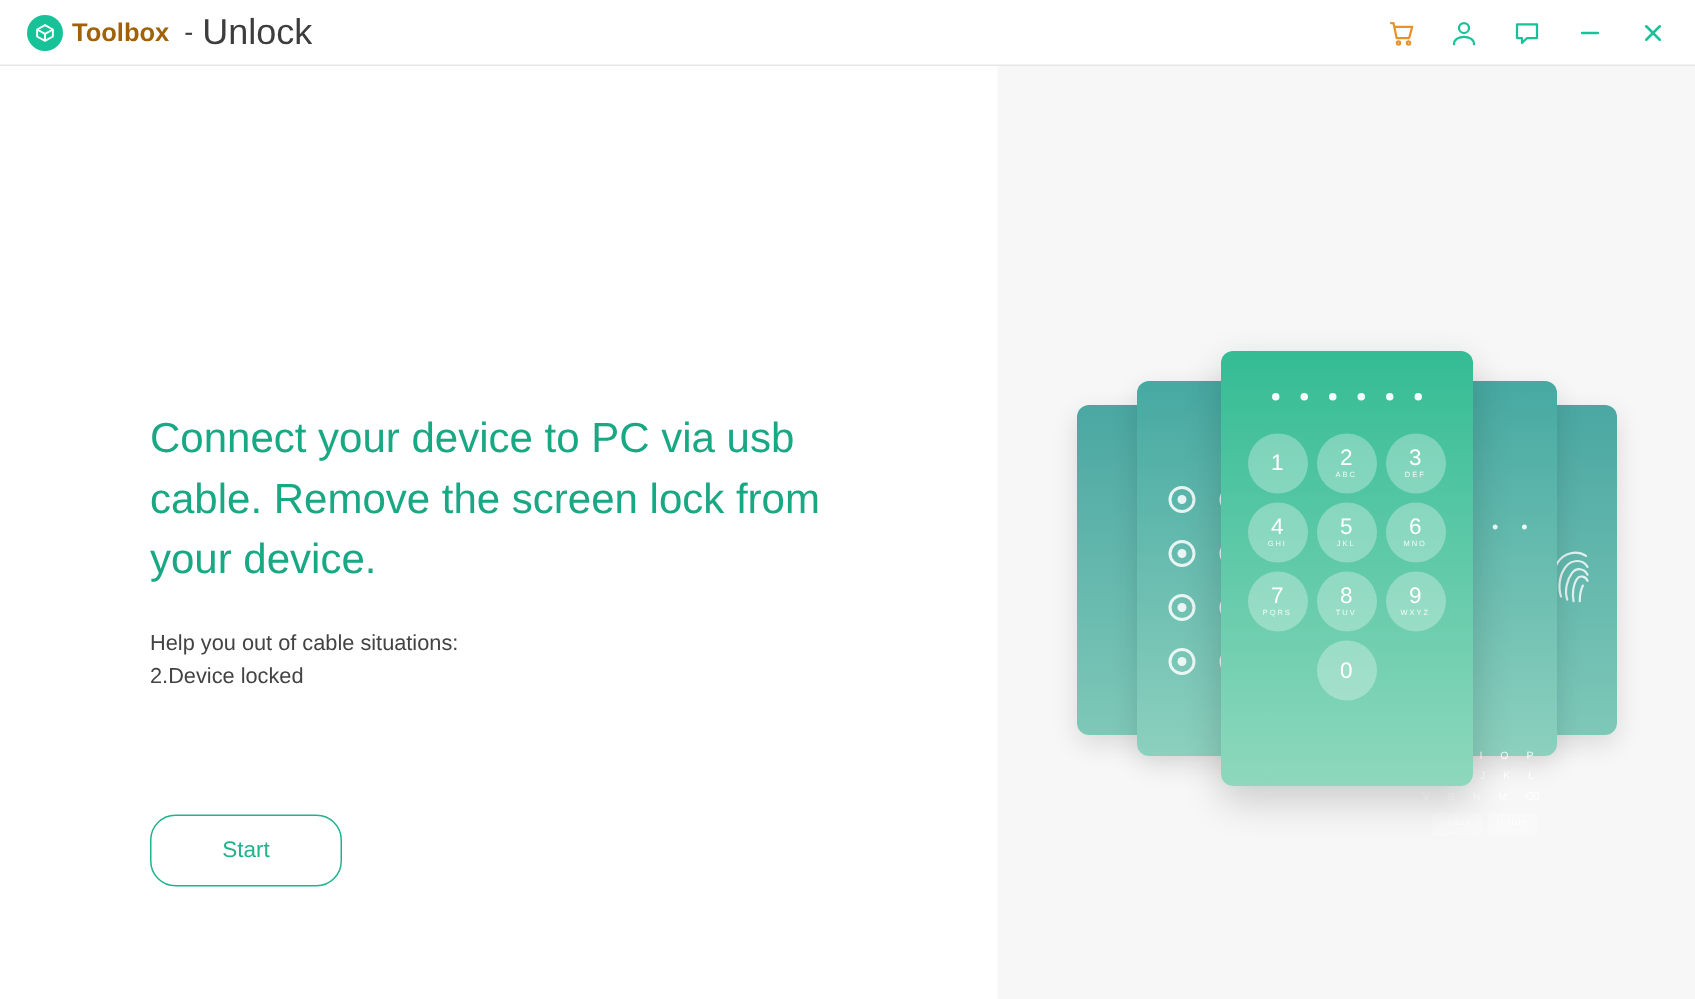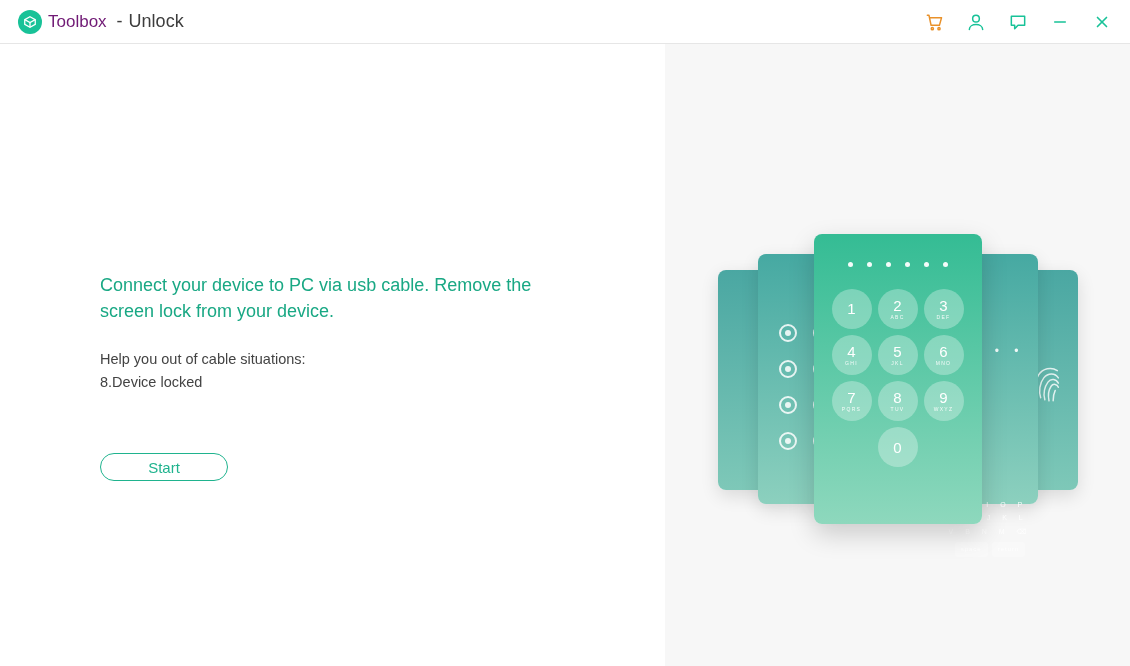--- a/index.html
+++ b/index.html
@@ -26,30 +26,30 @@
   border-radius: 50%;
   background: #18c298;
   display: flex;
   align-items: center;
   justify-content: center;
   margin-right: 6px;
 }
 .logo svg { width: 14px; height: 14px; }
 .brand {
   font-size: 17px;
-  font-weight: 400;
-  color: #701a75;
+  font-weight: 700;
+  color: #a16207;
 }
 .title-sep {
   font-size: 18px;
   color: #3d3d3d;
   margin: 0 6px 0 10px;
 }
 .page-name {
-  font-size: 18px;
+  font-size: 24px;
   color: #3d3d3d;
   font-weight: 400;
 }
 .titlebar-right {
   margin-left: auto;
   display: flex;
   align-items: center;
   gap: 22px;
 }
 .titlebar-right .icon-btn {
@@ -70,35 +70,35 @@
   left: 0;
   right: 0;
   display: flex;
 }
 .left-pane {
   flex: 0 0 665px;
   padding: 228px 0 0 100px;
 }
 .headline {
   color: #19a884;
-  font-size: 18px;
+  font-size: 28px;
   line-height: 1.45;
   font-weight: 400;
   max-width: 470px;
 }
 .help-block {
   margin-top: 24px;
   color: #434343;
   font-size: 14.5px;
   line-height: 1.55;
 }
 .start-btn {
-  margin-top: 60px;
+  margin-top: 80px;
   width: 128px;
-  height: 28px;
+  height: 48px;
   border: 1px solid #1fb38e;
   border-radius: 17px;
   background: #fff;
   color: #1fb38e;
   font-size: 15px;
   cursor: pointer;
   display: flex;
   align-items: center;
   justify-content: center;
 }
@@ -309,21 +309,21 @@
     </span>
   </div>
 </div>
 
 <div class="main">
   <div class="left-pane">
     <div class="headline">Connect your device to PC via usb cable. Remove the screen lock from your device.</div>
 
     <div class="help-block">
       <div>Help you out of cable situations:</div>
-      <div>8.Device locked</div>
+      <div>2.Device locked</div>
     </div>
 
     <button class="start-btn">
       <span>Start</span>
     </button>
   </div>
 
   <div class="right-pane">
     <div class="stage">
 

